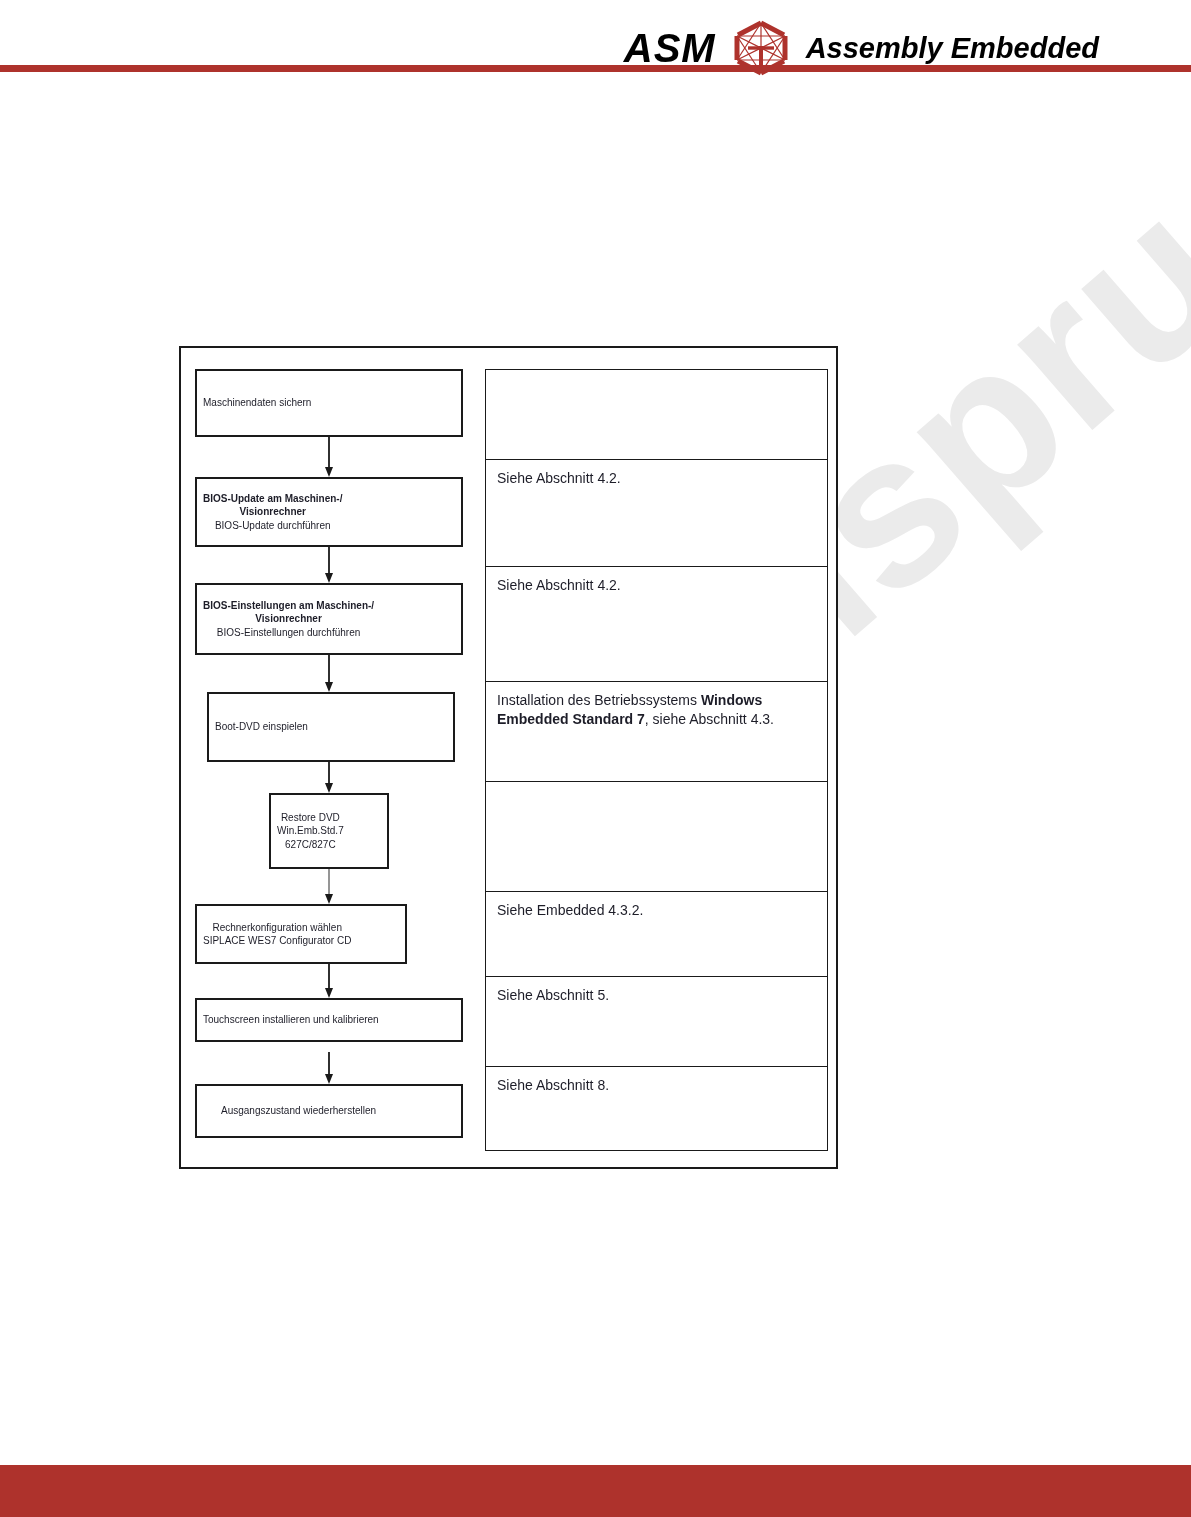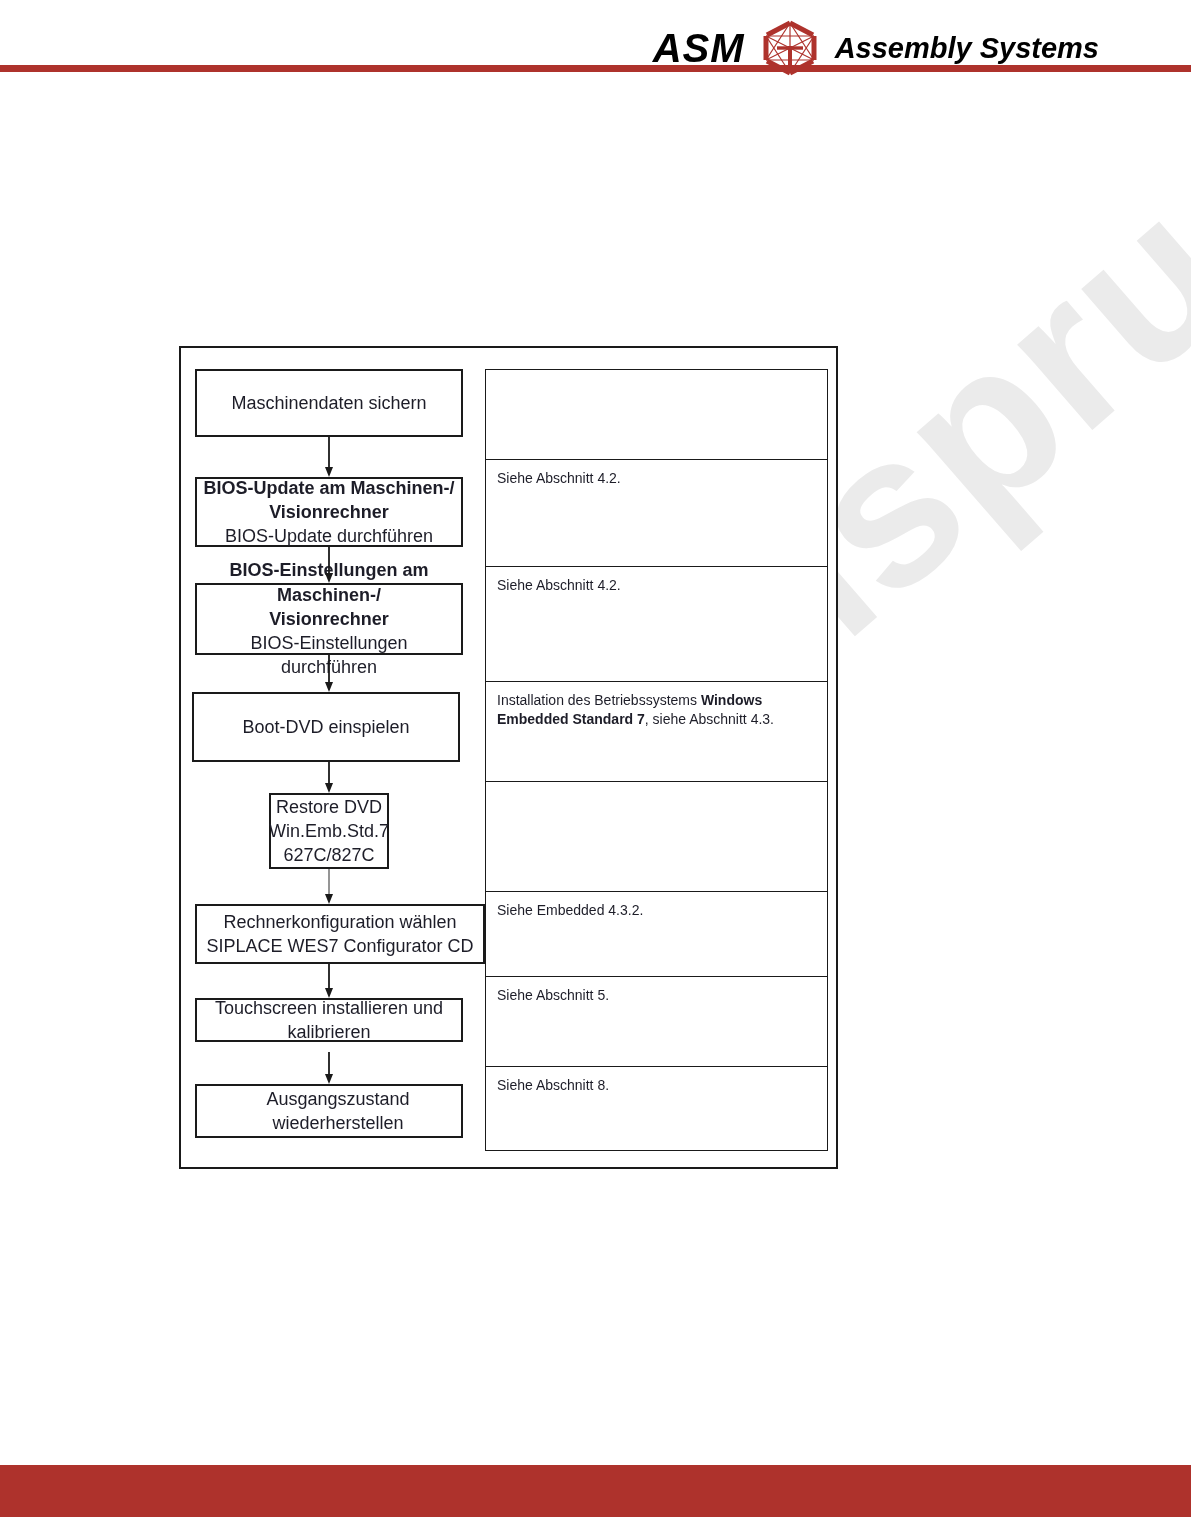--- a/index.html
+++ b/index.html
@@ -141,23 +141,23 @@
     width: 294px;
     height: 792px;
   }
   .flow-box {
     position: absolute;
     border: 2px solid #1a1a1a;
     background: #ffffff;
     box-sizing: border-box;
     display: flex;
     align-items: center;
-    justify-content: center;
+    justify-content: flex-start;
     text-align: center;
-    font-size: 18px;
+    font-size: 10px;
     color: #1d1d28;
     line-height: 1.35;
     padding: 2px 6px;
   }
   .flow-box .bold-line { font-weight: bold; display: block; }
   .flow-box .reg-line  { font-weight: normal; display: block; }
 
   .arrow {
     position: absolute;
     width: 14px;
@@ -189,21 +189,21 @@
           <path d="M7 16 L31 53" stroke-width="1.2"></path>
           <path d="M55 16 L31 53" stroke-width="1.2"></path>
           <path d="M31 3 L7 40" stroke-width="1.2"></path>
           <path d="M31 3 L55 40" stroke-width="1.2"></path>
 
           <path d="M31 26 L31 53" stroke-width="4"></path>
           <path d="M18 28 L44 28" stroke-width="3.4"></path>
         </g>
       </svg>
     </span>
-    <span class="brand-name">Assembly Systems</span>
+    <span class="brand-name">Assembly Embedded</span>
   </div>
   <div class="header-rule"></div>
 </div>
 
 <div class="watermark">Kein Anspruch!</div>
 
 <div class="chart-frame">
   <div class="chart-inner">
 
     <div class="notes-col" id="notes-col">
@@ -230,33 +230,33 @@
             <span class="reg-line">BIOS-Update durchführen</span>
           </div>
         </div>
         <div class="flow-box" style="left: 4px; top: 225px; width: 268px; height: 72px;">
           <div>
             <span class="bold-line">BIOS-Einstellungen am Maschinen-/</span>
             <span class="bold-line">Visionrechner</span>
             <span class="reg-line">BIOS-Einstellungen durchführen</span>
           </div>
         </div>
-        <div class="flow-box" style="left: 1px; top: 334px; width: 268px; height: 70px;">
+        <div class="flow-box" style="left: 16px; top: 334px; width: 248px; height: 70px;">
           <div>
             <span class="reg-line">Boot-DVD einspielen</span>
           </div>
         </div>
         <div class="flow-box" style="left: 78px; top: 435px; width: 120px; height: 76px;">
           <div>
             <span class="reg-line">Restore DVD</span>
             <span class="reg-line">Win.Emb.Std.7</span>
             <span class="reg-line">627C/827C</span>
           </div>
         </div>
-        <div class="flow-box" style="left: 4px; top: 546px; width: 290px; height: 60px;">
+        <div class="flow-box" style="left: 4px; top: 546px; width: 212px; height: 60px;">
           <div>
             <span class="reg-line">Rechnerkonfiguration wählen</span>
             <span class="reg-line">SIPLACE WES7 Configurator CD</span>
           </div>
         </div>
         <div class="flow-box" style="left: 4px; top: 640px; width: 268px; height: 44px;">
           <div>
             <span class="reg-line">Touchscreen installieren und kalibrieren</span>
           </div>
         </div>

